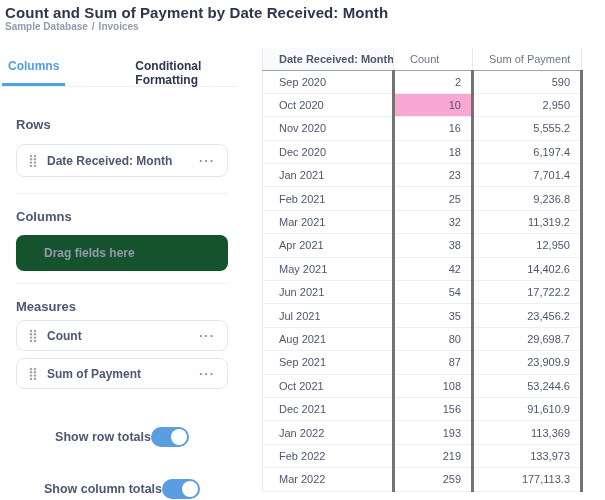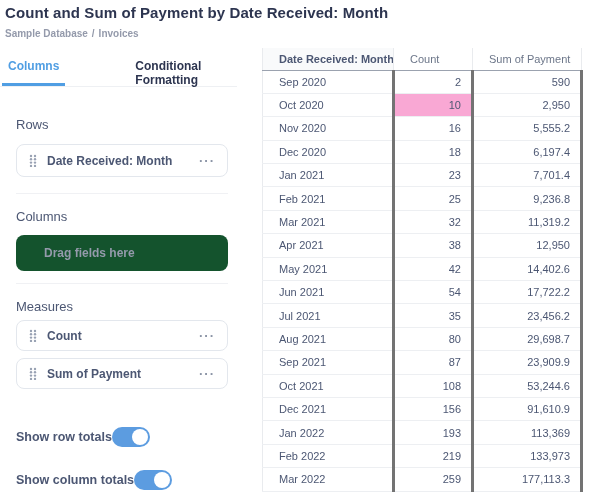--- a/index.html
+++ b/index.html
@@ -5,52 +5,52 @@
   html,body{margin:0;padding:0;}
   body{
     width:605px;height:500px;position:relative;overflow:hidden;
     background:#ffffff;color:#4C5773;
     font-family:"Liberation Sans","DejaVu Sans",sans-serif;
     -webkit-font-smoothing:antialiased;
   }
   
   .page-header{position:absolute;left:5px;top:4px;}
   .page-title{font-size:15px;font-weight:700;color:#2D3550;letter-spacing:.1px;}
-  .breadcrumb{margin-top:7px;font-size:10px;font-weight:600;color:#949AAB;}
+  .breadcrumb{margin-top:0;font-size:10px;font-weight:600;color:#949AAB;}
   .breadcrumb .sep{margin:0 4px;}
   
   .sidebar{position:absolute;left:0;top:50px;width:245px;box-sizing:border-box;}
   .tabs{width:237px;height:37px;display:flex;border-bottom:1px solid #EEF0F3;box-sizing:border-box;}
   .tab{height:100%;box-sizing:border-box;display:flex;align-items:flex-start;
        padding:9px 6px 0 6px;font-size:12px;font-weight:700;color:#2D3550;
        border-bottom:3px solid transparent;cursor:pointer;}
   .tab.active{color:#509EE3;border-bottom-color:#509EE3;}
   .tab.t0{margin-left:2px;}
   .tab.t1{margin-left:64px;}
   .side-content{padding:0 17px 0 16px;}
-  .section-label{margin-top:30px;font-size:13px;font-weight:400;color:#4C5773;}
+  .section-label{margin-top:30px;font-size:13px;font-weight:700;color:#4C5773;}
   .section-label.mt15{margin-top:15px;}
   .field-card{
     margin-top:12px;height:33px;box-sizing:border-box;
     border:1px solid #E3E7ED;border-radius:8px;background:#fff;
     display:flex;align-items:center;padding:0 12px;cursor:grab;
   }
   .field-card.measure{margin-top:6px;height:31px;}
   .field-card.measure + .field-card.measure{margin-top:7px;}
   .field-label{margin-left:10px;font-size:12px;font-weight:700;color:#4C5773;}
   .field-menu{margin-left:auto;font-size:13px;font-weight:700;color:#8A93A5;letter-spacing:1px;cursor:pointer;line-height:8px;}
   .divider{height:1px;background:#F0F1F4;margin-top:16px;}
   .divider.d2{margin-top:12px;}
   .drag-zone{
     margin-top:11px;height:36px;box-sizing:border-box;border-radius:8px;
     background:#14532d;display:flex;align-items:center;padding-left:28px;
     font-size:12px;font-weight:600;color:#949AAB;
   }
-  .toggle-row{display:flex;align-items:center;justify-content:flex-start;margin-top:38px;}
-  .toggle-row + .toggle-row{margin-top:23px;}
+  .toggle-row{display:flex;align-items:center;justify-content:center;margin-top:38px;}
+  .toggle-row + .toggle-row{margin-top:32px;}
   .toggle-label{font-size:12.5px;font-weight:700;color:#4C5773;}
   .switch{position:relative;width:38px;height:20px;border-radius:10px;background:#6FA8DC;
           background:#5C9CE0;cursor:pointer;flex:0 0 auto;}
   .switch.on{background:#5C9CE0;}
   .switch .knob{position:absolute;top:2px;right:2px;width:16px;height:16px;border-radius:50%;background:#fff;}
   
   .table-wrap{position:absolute;left:262px;top:48px;width:321px;}
   table.pivot{border-collapse:collapse;table-layout:fixed;width:319px;font-size:11px;}
   table.pivot th,table.pivot td{box-sizing:border-box;overflow:hidden;white-space:nowrap;}
   table.pivot th{

